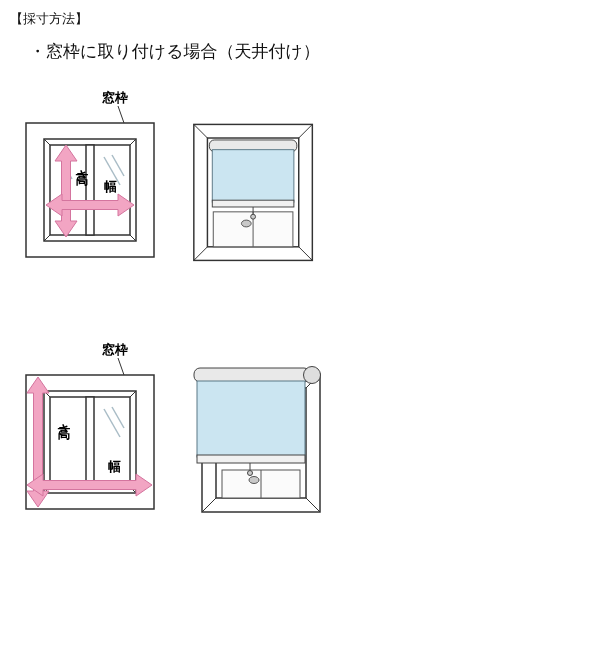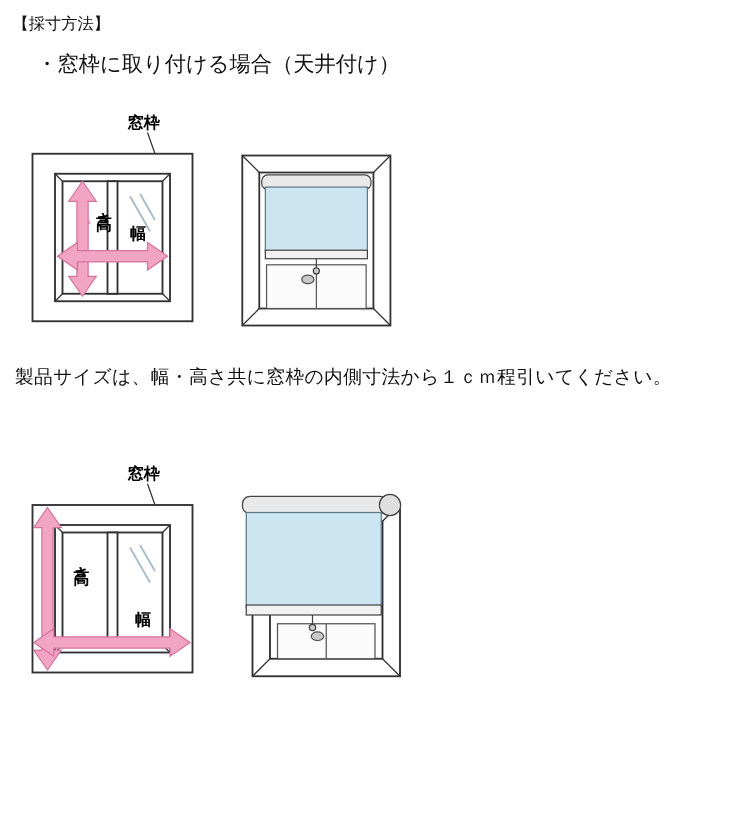--- a/index.html
+++ b/index.html
@@ -94,21 +94,20 @@
         </g>
         <ellipse cx="60" cy="130" rx="5" ry="3.5" fill="#c9c9c9" stroke="#555"></ellipse>
         <rect x="22" y="44" width="90" height="12" rx="5" fill="#e9e9e9" stroke="#444"></rect>
         <rect x="25" y="54" width="84" height="54" stroke="#5b7886" stroke-width="1" fill="#cbe5f1"></rect>
         <rect x="25" y="106" width="84" height="7" fill="#f1f1f1" stroke="#444"></rect>
         <line x1="67" y1="113" x2="67" y2="120" stroke="#444" stroke-width="1"></line>
         <circle cx="67" cy="123" r="2.5" fill="#cccccc" stroke="#444"></circle>
       </svg>
     </div>
 
-    <p class="caption">製品サイズは、幅・高さ共に窓枠の内側寸法から１ｃｍ程引いてください。</p>
   </section>
 
   <section class="sec sec-2">
 
     <div class="illus-row">
 
       <svg viewBox="0 0 150 195" width="150" height="195">
         <g stroke="#333" stroke-width="1.5" fill="#ffffff">
           <rect x="6" y="36" width="128" height="134"></rect>
           <rect x="24" y="52" width="92" height="102"></rect>

